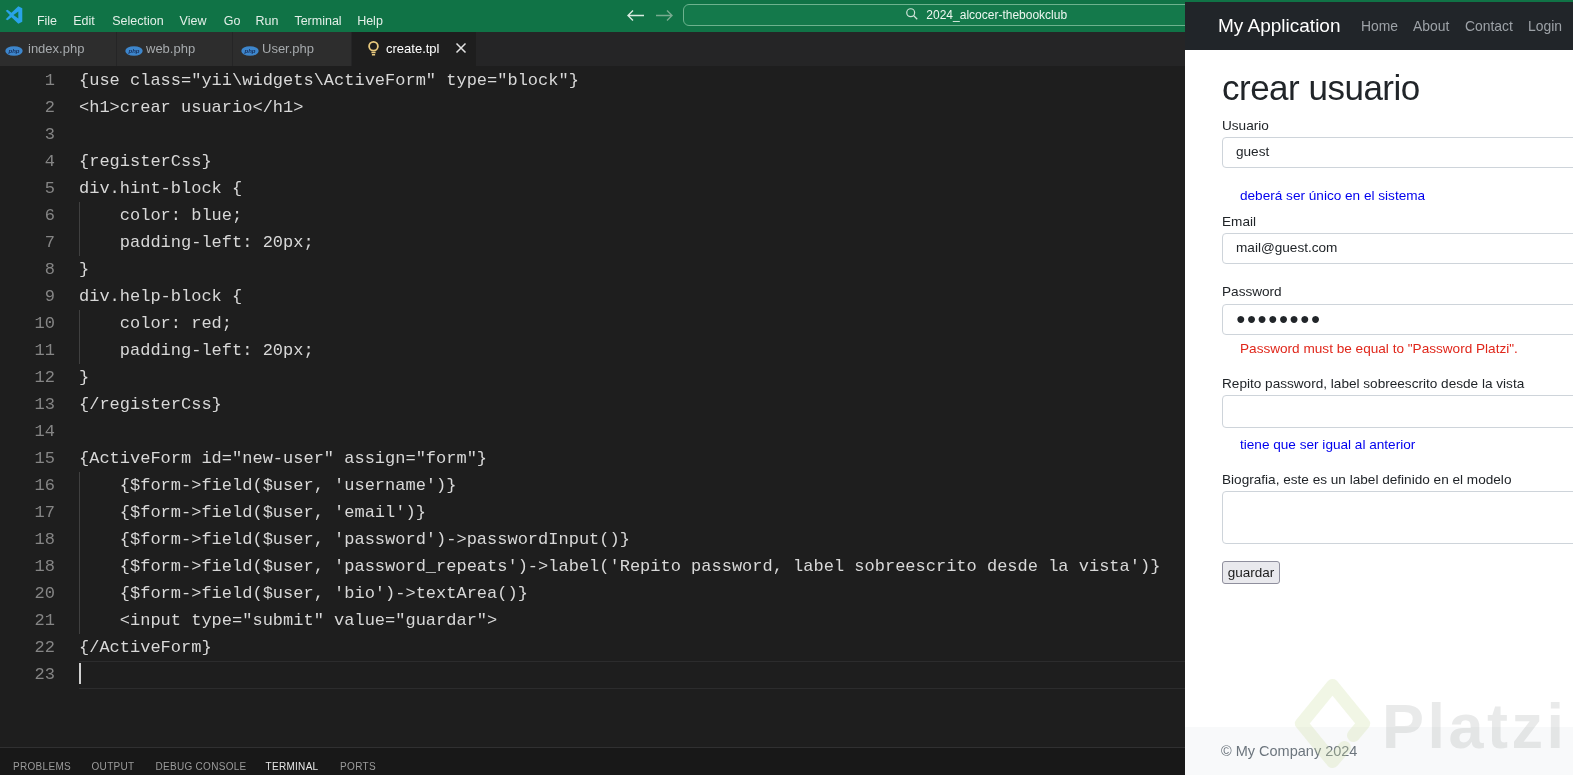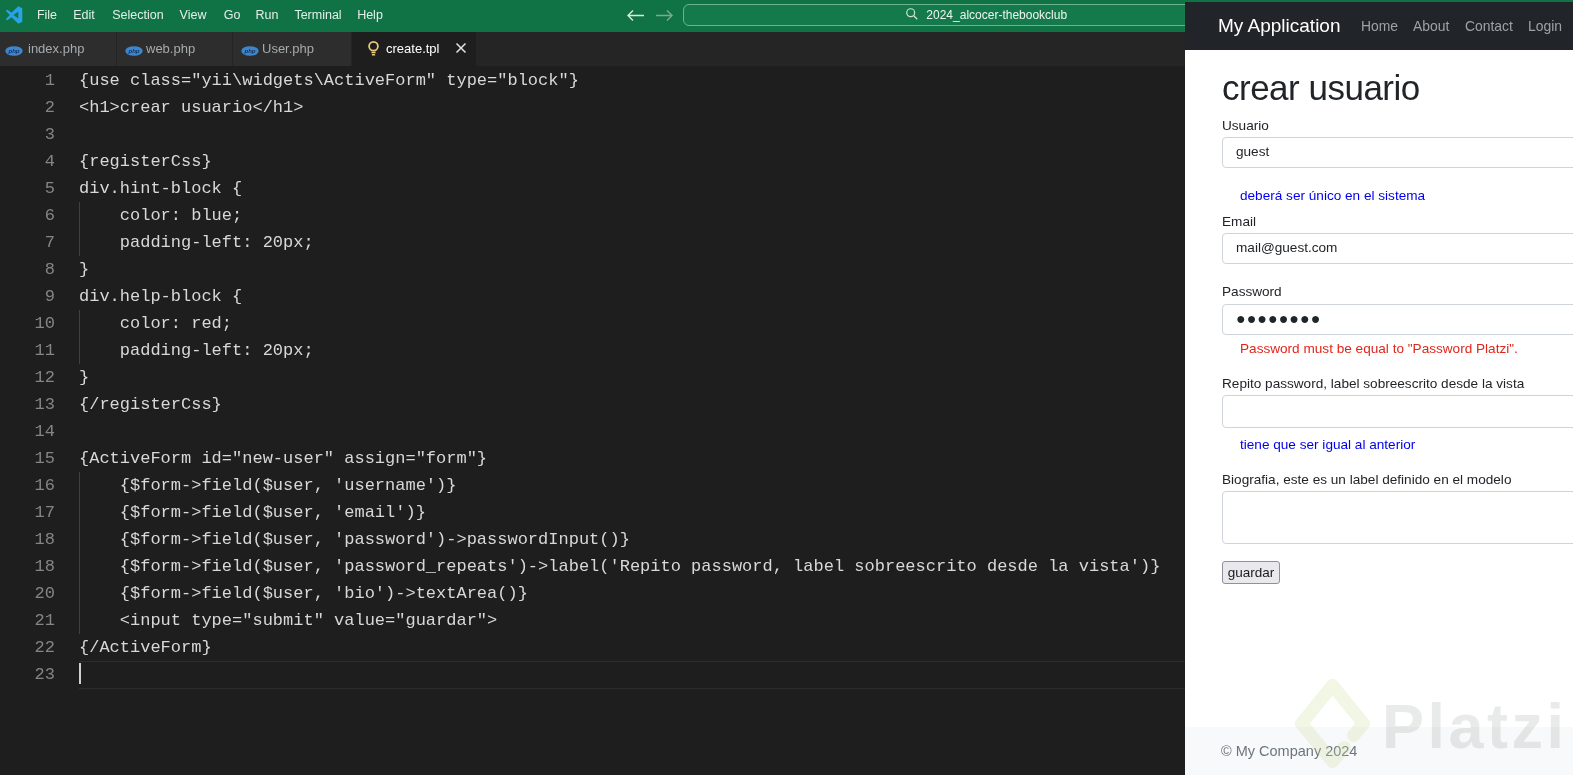--- a/index.html
+++ b/index.html
@@ -1,21 +1,21 @@
 <!DOCTYPE html>
 <html><head>
 <meta charset="utf-8">
 <style>
 * { margin:0; padding:0; box-sizing:border-box; }
 html,body { width:1573px; height:775px; overflow:hidden; background:#1e1e1e; font-family:"Liberation Sans", sans-serif; }
 #stage { position:absolute; top:0; left:0; width:1573px; height:775px; }
 
 
 #titlebar { position:absolute; top:0; left:0; width:1573px; height:32px; background:#107346; }
-.menu { position:absolute; top:0; height:31px; line-height:31px; color:#e3efe8; font-size:12.5px; transform:translateX(-50%); white-space:nowrap; }
+.menu { position:absolute; top:6px; height:31px; line-height:31px; color:#e3efe8; font-size:12.5px; transform:translateX(-50%); white-space:nowrap; }
 #vslogo { position:absolute; left:5px; top:6px; }
 #navarrows { position:absolute; left:620px; top:0; height:31px; color:#d9ebe1; }
 #searchbox { position:absolute; left:683px; top:4px; width:545px; height:22px; background:#14794b; border:1px solid #6db28e; border-radius:6px; }
 #searchcontent { position:absolute; left:905px; top:4px; height:22px; line-height:22px; color:#eef7f1; font-size:12px; white-space:nowrap; }
 
 
 #tabbar { position:absolute; top:32px; left:0; width:1185px; height:34px; background:#252526; }
 .tab { position:absolute; top:0; height:34px; background:#2d2d2d; border-right:1px solid #252526; color:#a6aaad; font-size:13px; }
 .tab .lbl { position:absolute; top:0; height:34px; line-height:34px; white-space:nowrap; }
 .tab.active { background:#1e1e1e; color:#ffffff; }
@@ -142,20 +142,27 @@
         <div class="line"><span class="ig"></span><span class="num">18</span><span class="code">    {$form-&gt;field($user, 'password_repeats')-&gt;label('Repito password, label sobreescrito desde la vista')}</span></div>
         <div class="line"><span class="ig"></span><span class="num">20</span><span class="code">    {$form-&gt;field($user, 'bio')-&gt;textArea()}</span></div>
         <div class="line"><span class="ig"></span><span class="num">21</span><span class="code">    &lt;input type="submit" value="guardar"&gt;</span></div>
         <div class="line"><span class="num">22</span><span class="code">{/ActiveForm}</span></div>
         <div class="line"><span class="num">23</span><span class="code"></span></div>
       </div>
     <div id="cursor"></div>
     <div style="position:absolute;left:79px;top:595px;width:1106px;height:28px;border-top:1px solid #2c2c2d;border-bottom:1px solid #2c2c2d;"></div>
   </div>
 
+  <div id="panel">
+    <span class="ptab" style="left:42px;">PROBLEMS</span>
+    <span class="ptab" style="left:113px;">OUTPUT</span>
+    <span class="ptab" style="left:201px;">DEBUG CONSOLE</span>
+    <span class="ptab active" style="left:292px;">TERMINAL</span>
+    <span class="ptab" style="left:358px;">PORTS</span>
+  </div>
 
   <div id="browser">
     <div id="bnav">
       <span id="brand">My Application</span>
       <span class="blink" style="left:176px;">Home</span>
       <span class="blink" style="left:228px;">About</span>
       <span class="blink" style="left:280px;">Contact</span>
       <span class="blink" style="left:343px;">Login</span>
     </div>
 

